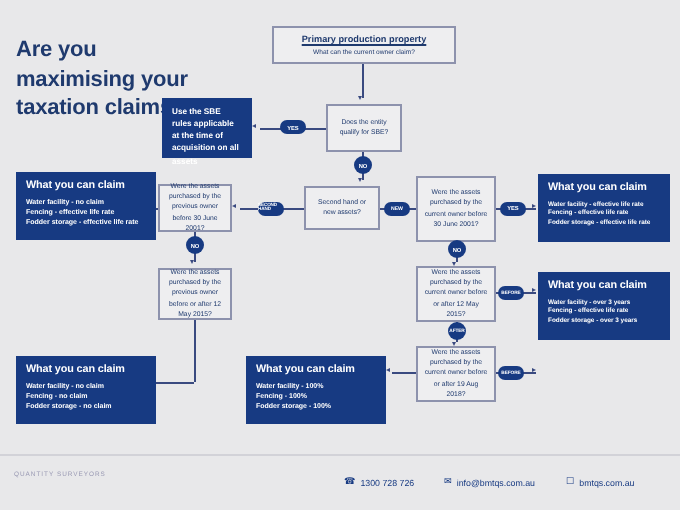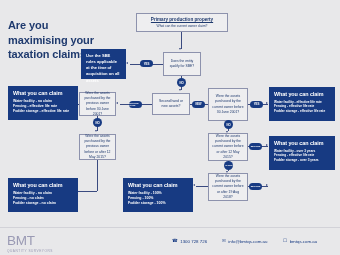--- a/index.html
+++ b/index.html
@@ -252,21 +252,20 @@
 
   <div class="navy" style="left:269px; top:136px; width:66px; height:34px;">
     <div class="navy-title">What you can claim</div>
     <div class="navy-line" style="font-size:3.2px">Water facility - over 3 years</div>
     <div class="navy-line" style="font-size:3.2px">Fencing - effective life rate</div>
     <div class="navy-line" style="font-size:3.2px">Fodder storage - over 3 years</div>
   </div>
 
   <div id="footer">
     <div id="brand">
-      <div class="bmt">BMT</div>
       <div class="qs">QUANTITY SURVEYORS</div>
     </div>
 
     <div class="contact" id="c1">
       <span class="cicon">☎</span>
       <span>1300 728 726</span>
     </div>
     <div class="contact" id="c2">
       <span class="cicon">✉</span>
       <span>info@bmtqs.com.au</span>

